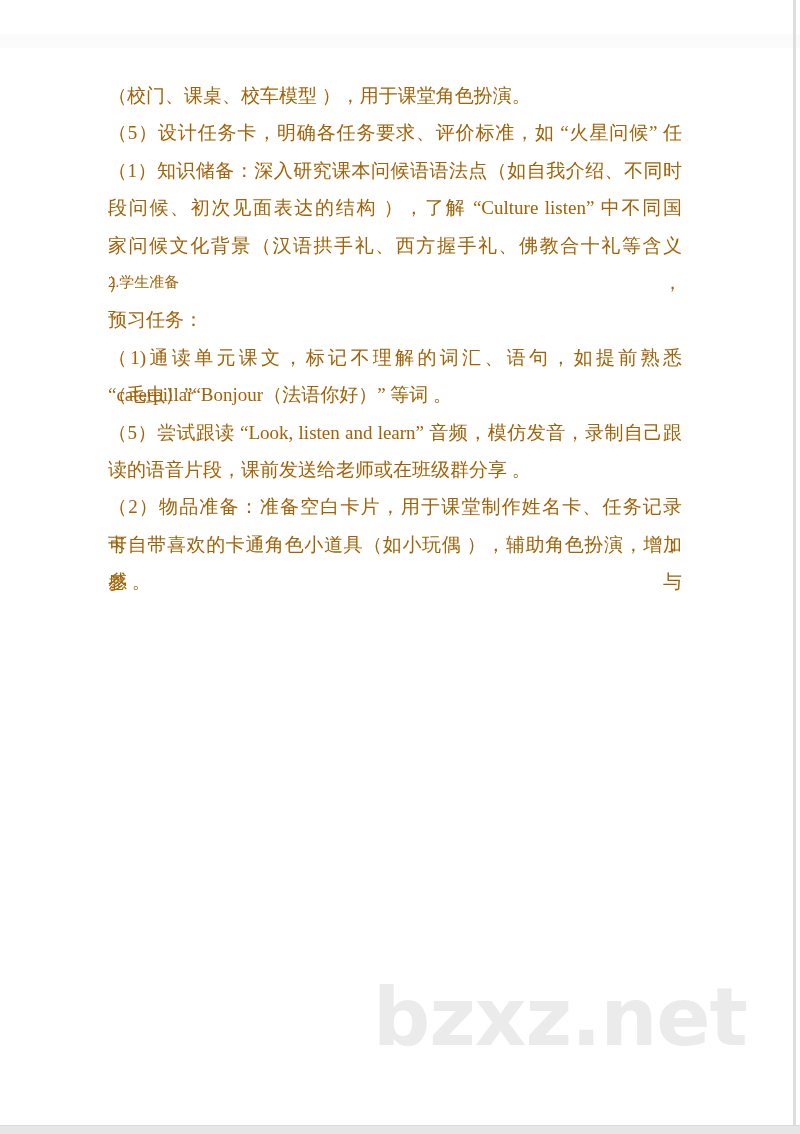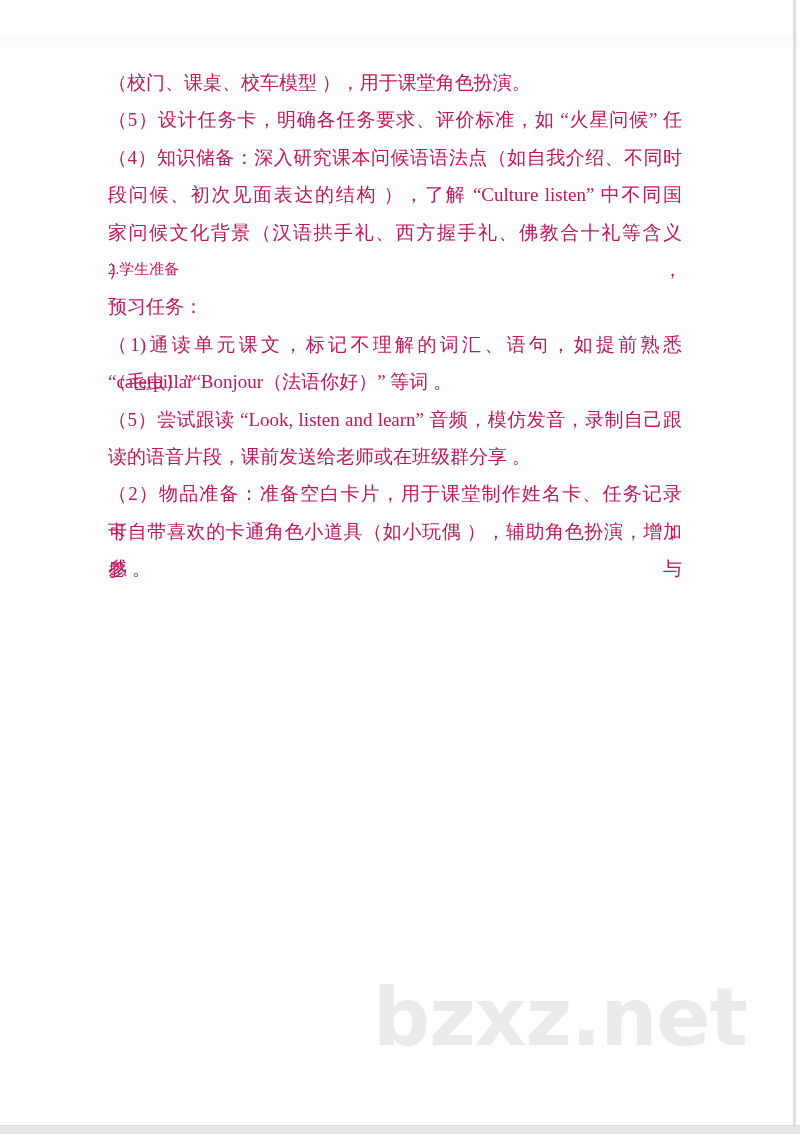--- a/index.html
+++ b/index.html
@@ -5,22 +5,22 @@
   html,body{margin:0;padding:0;}
   body{
     width:800px;height:1134px;position:relative;overflow:hidden;
     background:#ffffff;
     font-family:"Liberation Serif","DejaVu Serif",serif;
   }
   .page{position:absolute;inset:0;background:#ffffff;}
   
   .scan-band{position:absolute;left:0;top:34px;width:100%;height:14px;background:#fbfbfb;}
   .textblock{
-    position:absolute;left:108px;top:64px;width:574px;
-    color:#be185d;font-size:19px;
+    position:absolute;left:108px;top:77px;width:574px;
+    color:#a16207;font-size:19px;
   }
   .line{
     height:37.4px;line-height:37.4px;
     white-space:normal;overflow:visible;
   }
   .line.full{
     text-align:justify;
     text-align-last:justify;
     -moz-text-align-last:justify;
   }
@@ -47,21 +47,21 @@
 </head>
 <body>
 
 <div class="page">
   <div class="scan-band"></div>
 
   <div class="textblock" id="textblock">
 
   <div class="line">（校门、课桌、校车模型 ），用于课堂角色扮演。</div>
       <div class="line full">（5）设计任务卡，明确各任务要求、评价标准，如 “火星问候” 任</div>
-      <div class="line full">（4）知识储备：深入研究课本问候语语法点（如自我介绍、不同时</div>
+      <div class="line full">（1）知识储备：深入研究课本问候语语法点（如自我介绍、不同时</div>
       <div class="line full">段问候、初次见面表达的结构 ），了解 “Culture listen” 中不同国</div>
       <div class="line full">家问候文化背景（汉语拱手礼、西方握手礼、佛教合十礼等含义 ），</div>
       <div class="line heading">2.学生准备</div>
       <div class="line">预习任务：</div>
       <div class="line full">（1)通读单元课文，标记不理解的词汇、语句，如提前熟悉 “caterpillar</div>
       <div class="line">（毛虫）”“Bonjour（法语你好）” 等词 。</div>
       <div class="line full">（5）尝试跟读 “Look, listen and learn” 音频，模仿发音，录制自己跟</div>
       <div class="line">读的语音片段，课前发送给老师或在班级群分享 。</div>
       <div class="line full">（2）物品准备：准备空白卡片，用于课堂制作姓名卡、任务记录卡；</div>
       <div class="line full">可自带喜欢的卡通角色小道具（如小玩偶 ），辅助角色扮演，增加参与</div>

